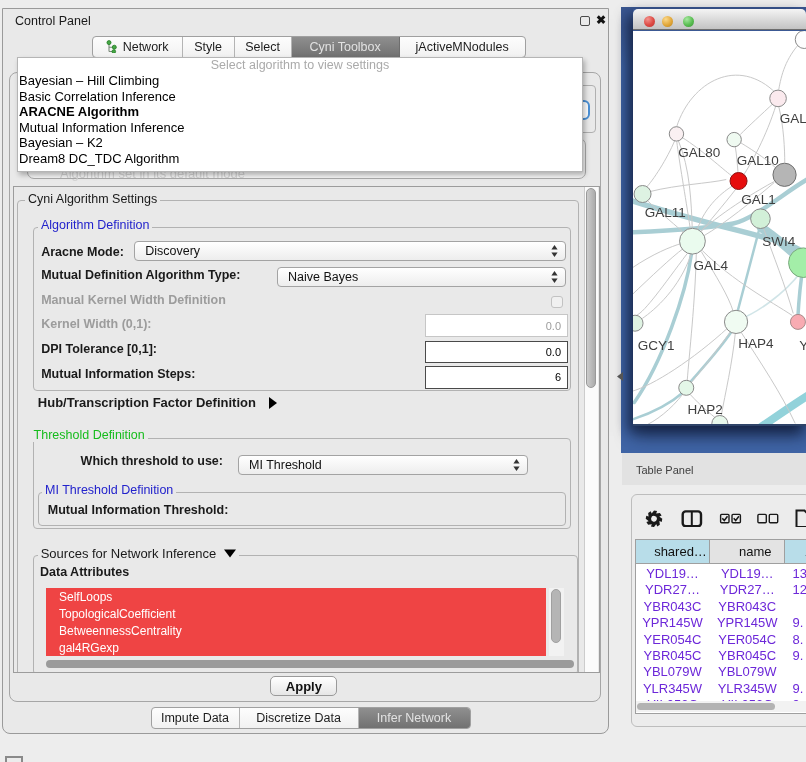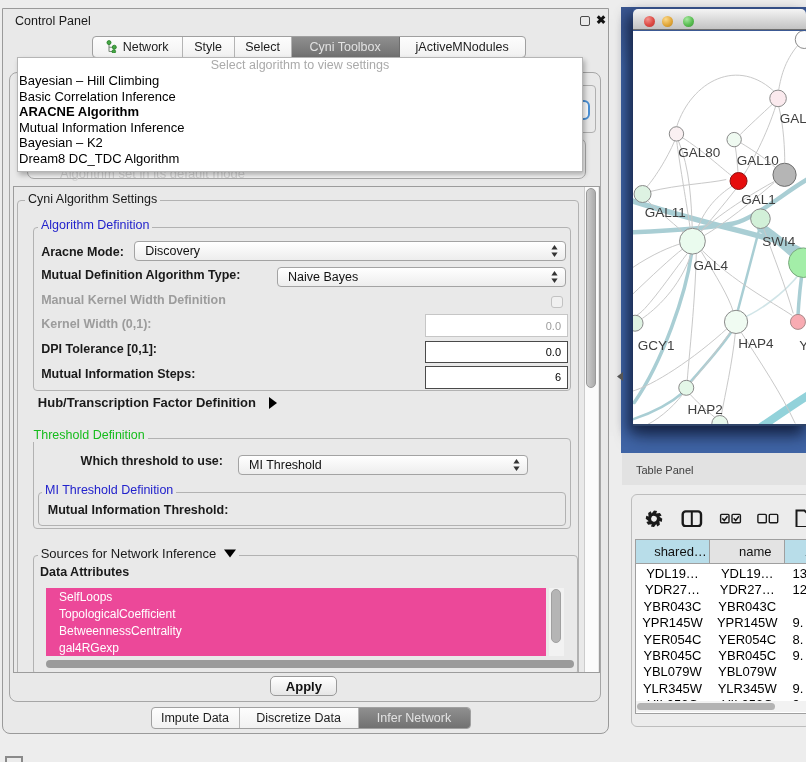--- a/index.html
+++ b/index.html
@@ -36,21 +36,21 @@
 .gt { background:#e9e9e9; padding:0 3px; font-size:12.5px; white-space:nowrap; }
 label.b { position:absolute; font-size:12.5px; font-weight:bold; color:#1a1a1a; white-space:nowrap; }
 label.dis { color:#9c9c9c; }
 
 .combo { border:1px solid #a3a3a3; border-radius:4px; background:linear-gradient(#ffffff,#ededed);
   font-size:12.5px; color:#111; display:flex; align-items:center; padding-left:10px; position:absolute; height:20px; }
 .spin { position:absolute; right:7px; top:50%; transform:translateY(-50%); width:7px; height:12px; }
 .field { position:absolute; background:#fff; font-size:11px; font-weight:normal; text-align:right; padding-right:6px;
   display:flex; align-items:center; justify-content:flex-end; }
 
-#datalist { left:32px; top:400.5px; width:500px; height:68px; background:#ec4899; color:#fff; font-size:12px;
+#datalist { left:32px; top:400.5px; width:500px; height:68px; background:#ef4444; color:#fff; font-size:12px;
   padding:1px 0 0 13px; line-height:17.1px; }
 #list-sb { left:534.5px; top:400.5px; width:15px; height:68px; background:#f2f2f2; }
 #list-thumb { left:2px; top:1.5px; width:10px; height:54px; background:#b5b5b5; border-radius:5px; border:1px solid #a0a0a0; }
 #hscroll { left:32px; top:472.5px; width:528px; height:8.5px; background:#9b9b9b; border-radius:4px; }
 
 #applybtn { left:260.9px; top:603px; width:67px; height:20px; border:1px solid #9a9a9a; border-radius:5px;
   background:linear-gradient(#ffffff,#e6e6e6); font-size:13px; font-weight:bold; color:#111;
   display:flex; align-items:center; justify-content:center; }
 
 
@@ -61,21 +61,21 @@
 .light { position:absolute; top:7px; width:11px; height:11px; border-radius:50%; }
 #netcanvas { left:0; top:22px; width:173px; height:395px; background:#fff; border-bottom:2px solid #2f4469; }
 
 #tp-bar { left:622px; top:453px; width:184px; height:32px; background:#e2e2e2; }
 #tp-title { left:14px; top:11px; font-size:11px; color:#404040; }
 #tablecard { left:631px; top:494px; width:180px; height:233px; background:#ececec;
   border:1px solid #bdbdbd; border-radius:6px; }
 #tbl { left:2.5px; top:44px; width:172px; height:175px; background:#fff; border:1px solid #9f9f9f; border-right:none; overflow:hidden; }
 .hdr { position:absolute; top:0; height:24px; text-indent:17px; border-right:1px solid #9f9f9f; border-bottom:1px solid #9f9f9f;
   display:flex; align-items:center; justify-content:center; font-size:13px; color:#111; }
-.cell { position:absolute; height:17px; line-height:17px; text-align:center; color:#000000; font-size:13px; white-space:nowrap; }
+.cell { position:absolute; height:17px; line-height:17px; text-align:center; color:#6d28d9; font-size:13px; white-space:nowrap; }
 #tbl-hsb { left:3.5px; top:205.5px; width:172px; height:11px; background:#f2f2f2; }
 #tbl-thumb { left:1px; top:2.5px; width:138px; height:7px; background:#b3b3b3; border-radius:3.5px; }
 #bl-icon { left:5px; top:756px; width:18px; height:10px; border:2px solid #8a8a8a; background:#ececec; }
 
 
 #popup { left:17px; top:57px; width:566px; height:115px; background:#fff;
   border:1px solid #b5b5b5; box-shadow:2px 3px 5px rgba(0,0,0,.28); }
 #popup .ph { text-align:center; color:#aaaaaa; font-size:12.5px; padding-top:0; height:15px; }
 #popup .li { font-size:13px; color:#000; padding-left:1px; height:15.55px; line-height:15.55px; white-space:nowrap; }
 .netlabel { font-size:13.5px; fill:#3f3f3f; font-family:"Liberation Sans",sans-serif; }

